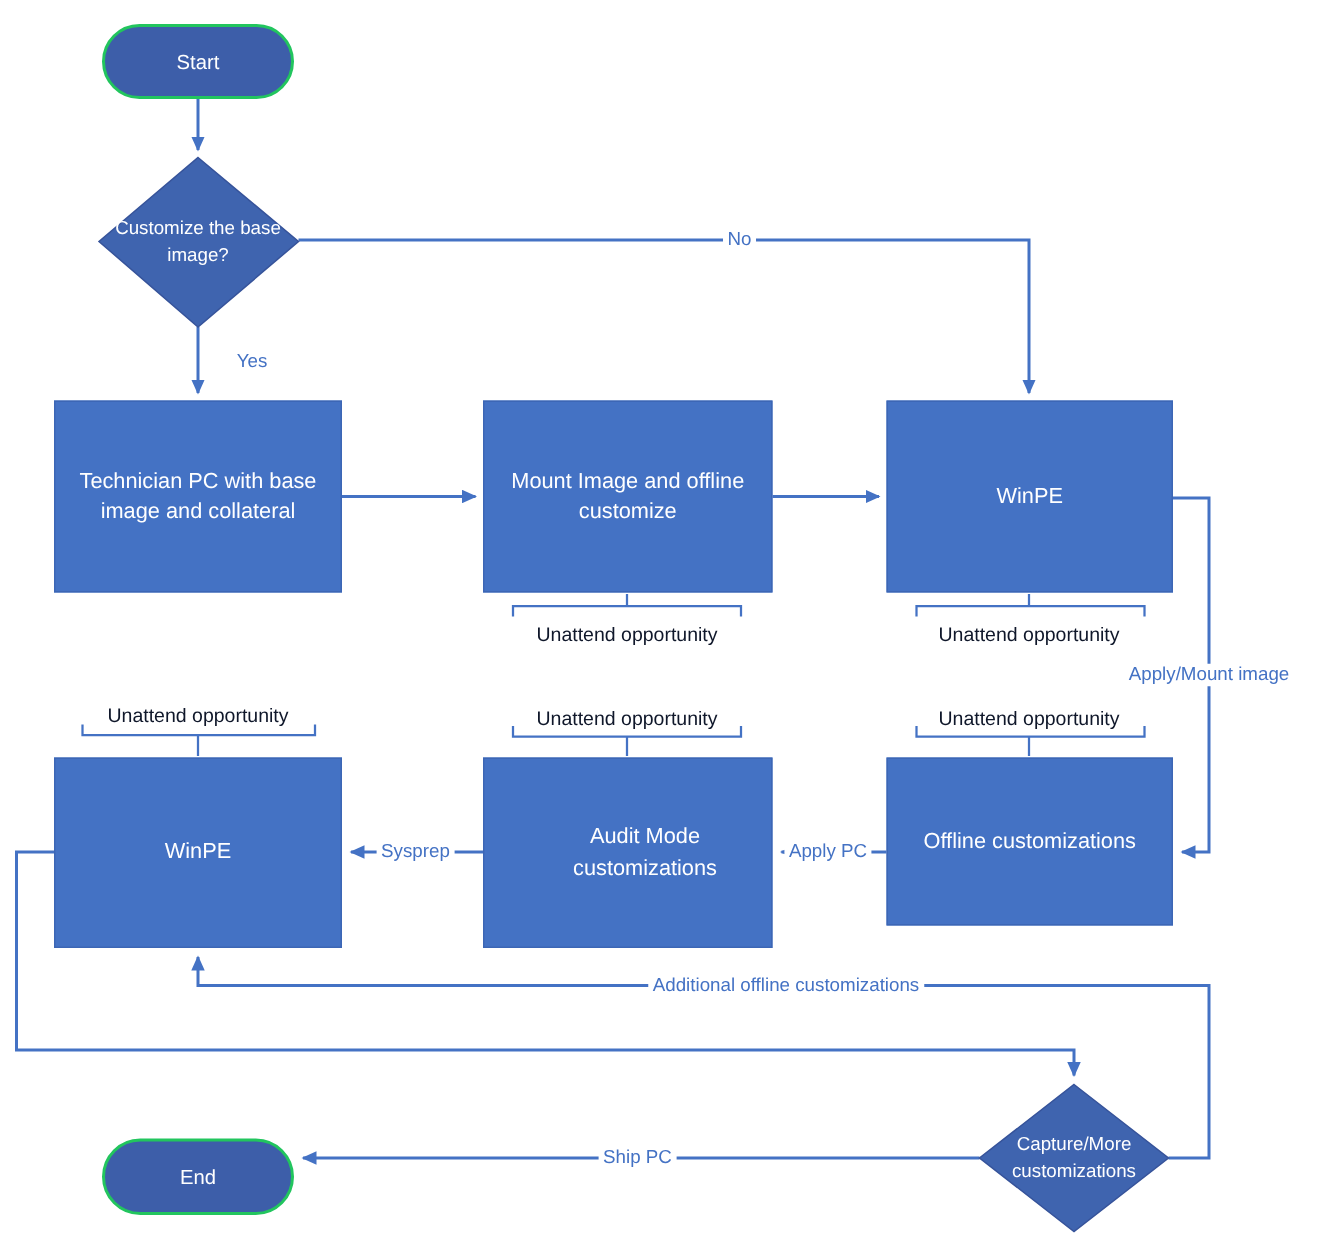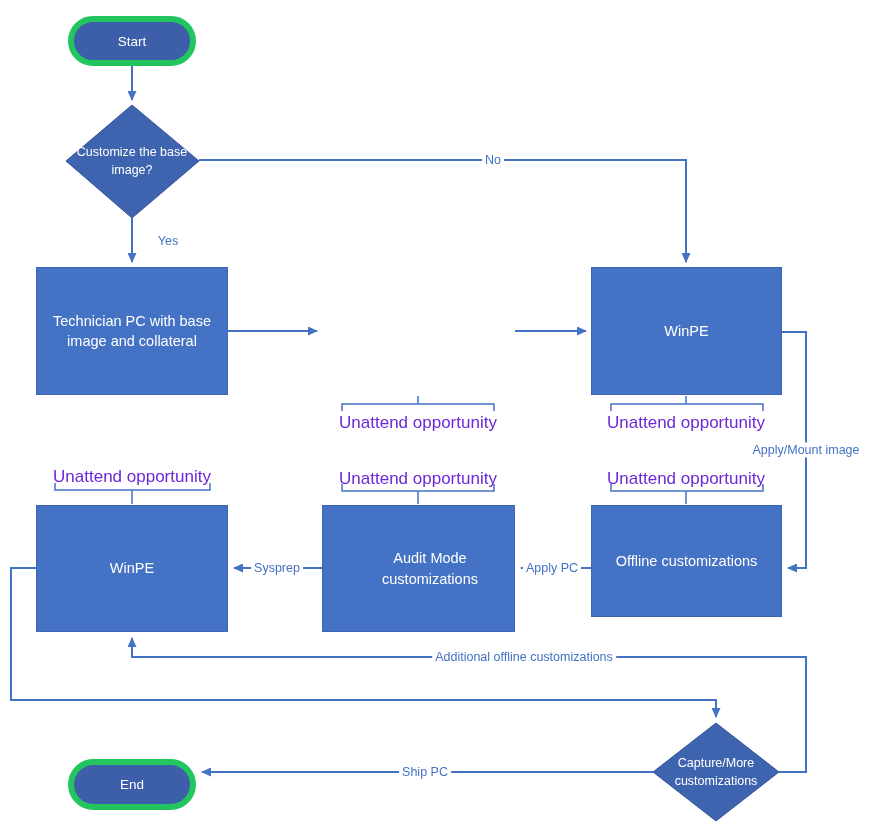--- a/index.html
+++ b/index.html
@@ -32,21 +32,21 @@
   }
   .rect {
     background: #4472C4;
     border: 1px solid #3C66B5;
     font-size: 14.5px;
     line-height: 1.4;
     padding: 6px 14px;
   }
   .terminator {
     background: #3D5EA9;
-    border: 6px solid #22c55e;
+    border: 2px solid #22c55e;
     border-radius: 26px;
     font-size: 13.5px;
   }
   .diamond-label {
     position: absolute;
     display: flex;
     align-items: center;
     justify-content: center;
     text-align: center;
     color: #ffffff;
@@ -60,22 +60,22 @@
     background: #ffffff;
     color: #4472C4;
     font-size: 12.5px;
     line-height: 1.2;
     padding: 0 3px;
     white-space: nowrap;
   }
   .annot-label {
     position: absolute;
     transform: translate(-50%, -50%);
-    color: #6d28d9;
-    font-size: 17px;
+    color: #0f172a;
+    font-size: 13px;
     line-height: 1.2;
     white-space: nowrap;
   }
 </style>
 </head>
 <body>
 
 <div id="canvas">
 
   <svg id="wires" viewBox="0 0 891 826" xmlns="http://www.w3.org/2000/svg">
@@ -111,20 +111,21 @@
     <polygon points="716,723 779,772 716,821 653,772" fill="#3F64AF" stroke="#36539A" stroke-width="1"></polygon>
   </svg>
 
   <div class="node terminator" style="left:68px; top:16px; width:128px; height:50px;">Start</div>
   <div class="node terminator" style="left:68px; top:747px; width:128px; height:51px;margin-top:12px;">End</div>
 
   <div class="diamond-label" style="left:132px; top:161px; width:116px;">Customize the base image?</div>
   <div class="diamond-label" style="left:716px; top:772px; width:128px;">Capture/More customizations</div>
 
   <div class="node rect" style="left:36px; top:267px; width:192px; height:128px;">Technician PC with base image and collateral</div>
+  <div class="node rect" style="left:322px; top:267px; width:193px; height:128px;">Mount Image and offline customize</div>
   <div class="node rect" style="left:591px; top:267px; width:191px; height:128px;">WinPE</div>
 
   <div class="node rect" style="left:36px; top:505px; width:192px; height:127px;">WinPE</div>
   <div class="node rect" style="left:322px; top:505px; width:193px; height:127px;padding-left:37px;">Audit Mode customizations</div>
   <div class="node rect" style="left:591px; top:505px; width:191px; height:112px;">Offline customizations</div>
 
   <div class="edge-label" style="left:132px; top:241px;margin-left:36px;">Yes</div>
   <div class="edge-label" style="left:493px; top:160px;">No</div>
   <div class="edge-label" style="left:806px; top:450px;">Apply/Mount image</div>
   <div class="edge-label" style="left:552px; top:568px;">Apply PC</div>

